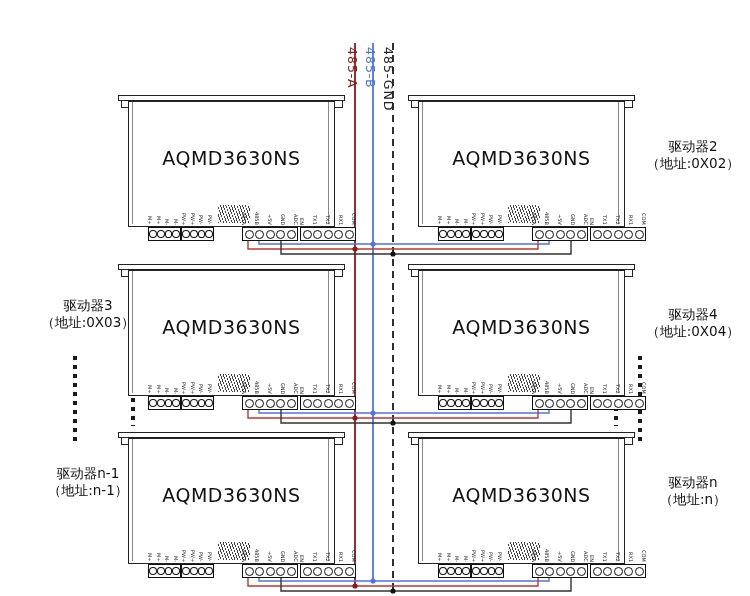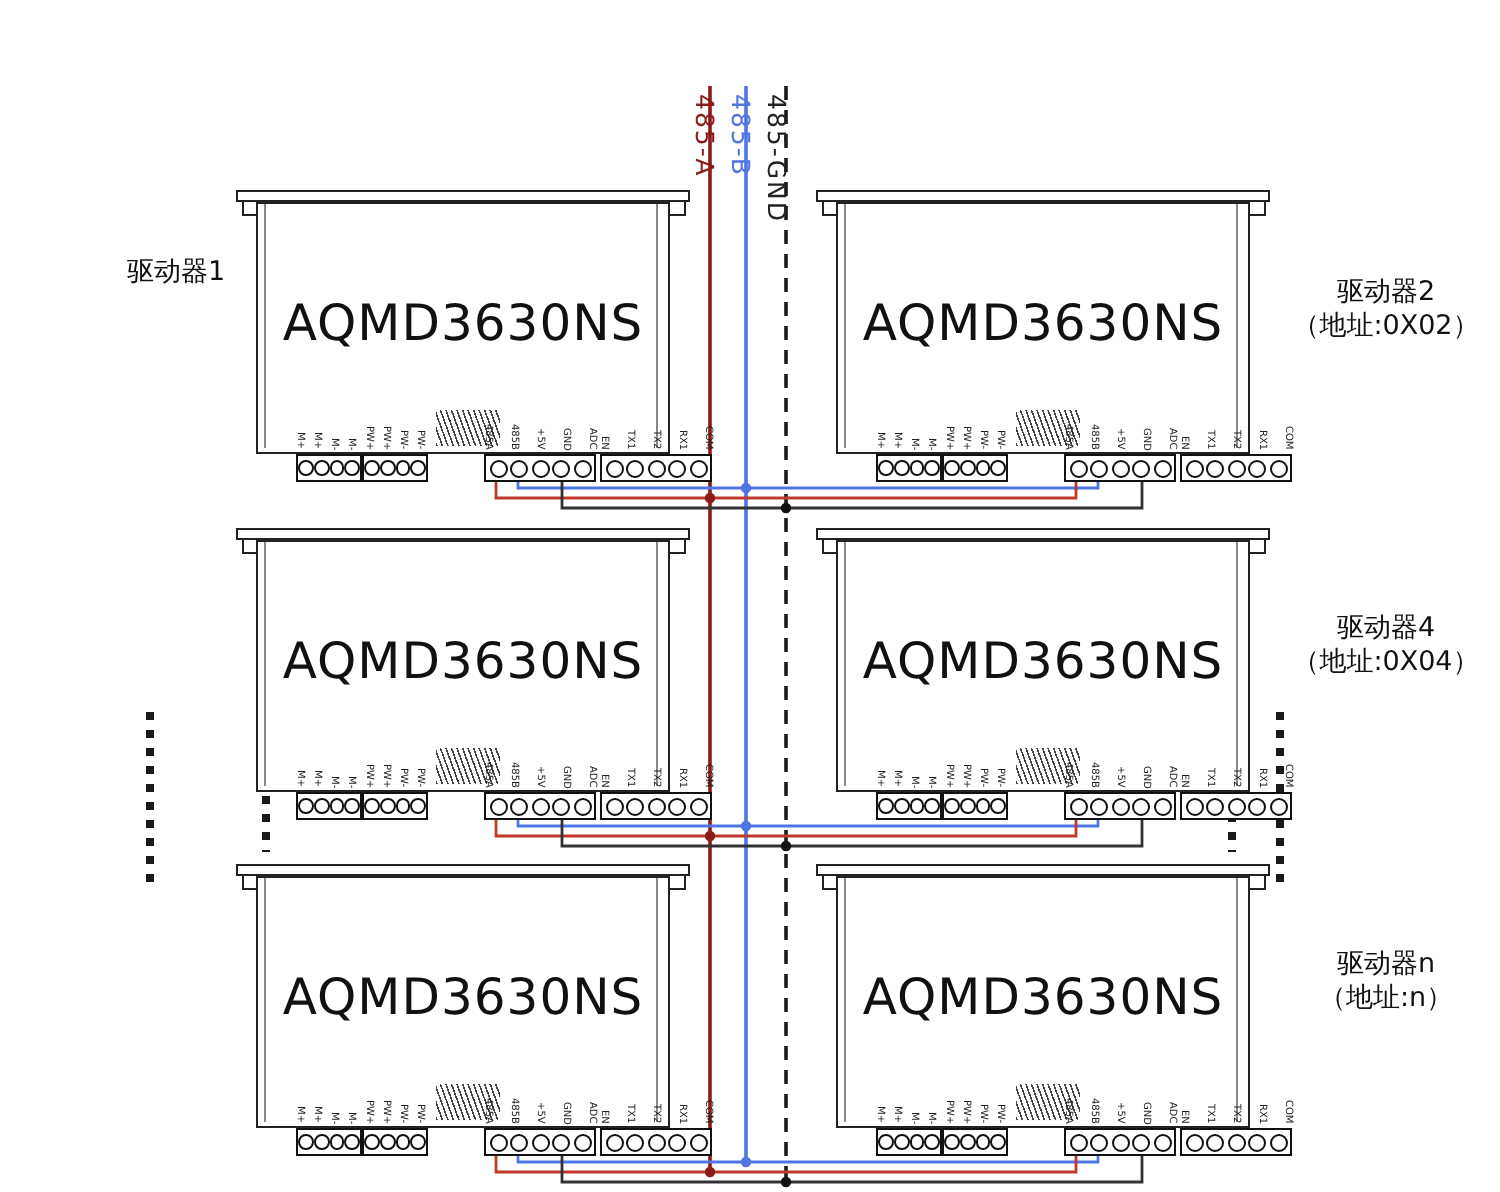--- a/index.html
+++ b/index.html
@@ -23,21 +23,21 @@
   .bl-b{left:363px;top:47px;color:var(--c-b,#4f74e3);}
   .bl-g{left:381px;top:47px;color:#222;}
 
   .driver{position:absolute;width:228px;height:150px;}
   .plate{position:absolute;left:0;top:0;width:225px;height:4px;border:1px solid #222;background:#fff;}
   .tab{position:absolute;top:6px;width:7px;height:6px;border:1px solid #222;border-top:none;background:#fff;}
   .tab-l{left:3px;} .tab-r{left:216px;}
   .bodybox{position:absolute;left:10px;top:6px;width:205px;height:124px;border:1px solid #222;background:#fff;}
   .rail{position:absolute;top:7px;width:1px;height:122px;background:#888;}
   .rail-l{left:14px;} .rail-r{left:210px;}
-  .model{position:absolute;left:10px;top:52px;width:207px;text-align:center;font-size:25px;
+  .model{position:absolute;left:10px;top:52px;width:207px;text-align:center;font-size:19px;
          letter-spacing:.5px;color:#111;}
   .pinrow{position:absolute;top:106px;height:24px;display:flex;justify-content:space-between;align-items:flex-end;}
   .pinrow span{writing-mode:vertical-rl;text-orientation:sideways;font-size:5px;line-height:4px;
                color:#222;white-space:nowrap;}
   .pins-motor{left:30px;width:64px;}
   .pins-sig1{left:124px;width:56px;}
   .pins-sig2{left:182px;width:56px;}
   .hatch{position:absolute;left:100px;top:110px;width:32px;height:18px;
          background:repeating-linear-gradient(70deg,#444 0,#444 .8px,transparent .8px,transparent 2.6px);}
   .tb{position:absolute;top:132px;height:12px;border:1px solid #111;background:#fff;
@@ -460,28 +460,35 @@
   <div class="tb tb-s2">
     <div class="circ"></div>
     <div class="circ"></div>
     <div class="circ"></div>
     <div class="circ"></div>
     <div class="circ"></div>
   </div>
 </div>
 
   <div class="slabel sl-left" style="top:128px">
-    <div>驱动器1</div>
   </div>
   <div class="slabel sl-right" style="top:138px">
     <div>驱动器2</div>
     <div>（地址:0X02）</div>
   </div>
+  <div class="slabel sl-left" style="top:297px">
+    <div>驱动器3</div>
+    <div>（地址:0X03）</div>
+  </div>
   <div class="slabel sl-right" style="top:306px">
     <div>驱动器4</div>
     <div>（地址:0X04）</div>
   </div>
+  <div class="slabel sl-left" style="top:465px">
+    <div>驱动器n-1</div>
+    <div>（地址:n-1）</div>
+  </div>
   <div class="slabel sl-right" style="top:474px">
     <div>驱动器n</div>
     <div>（地址:n）</div>
   </div>
 
 </div>
 
 </body></html>

